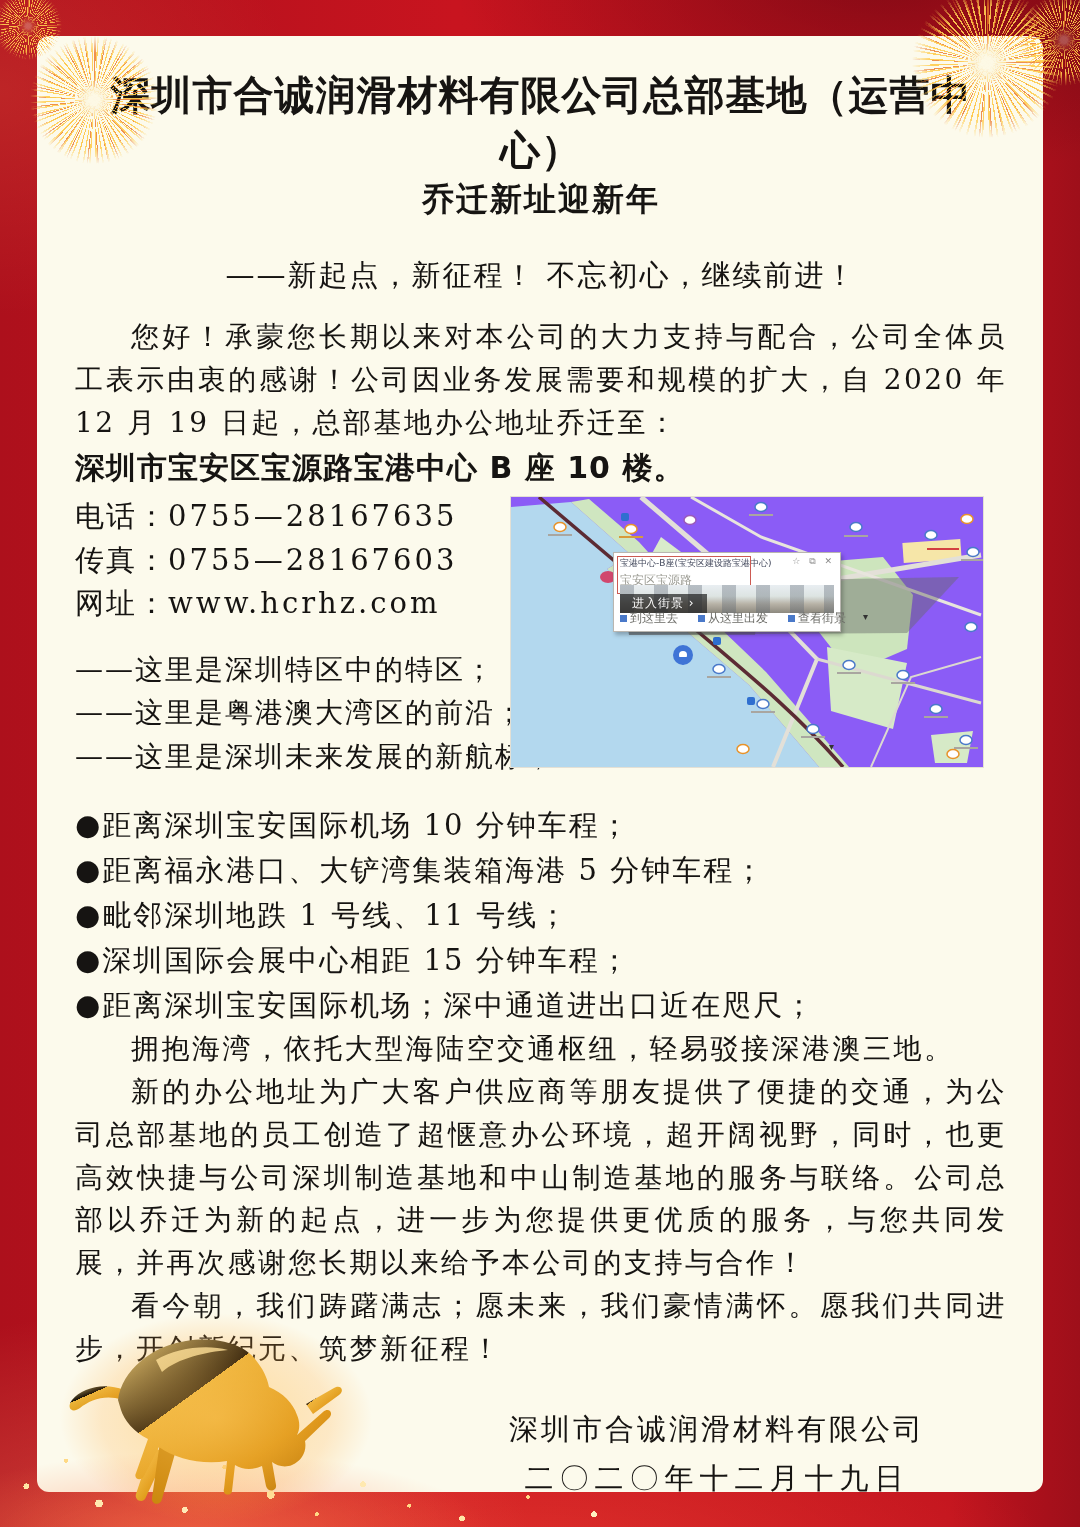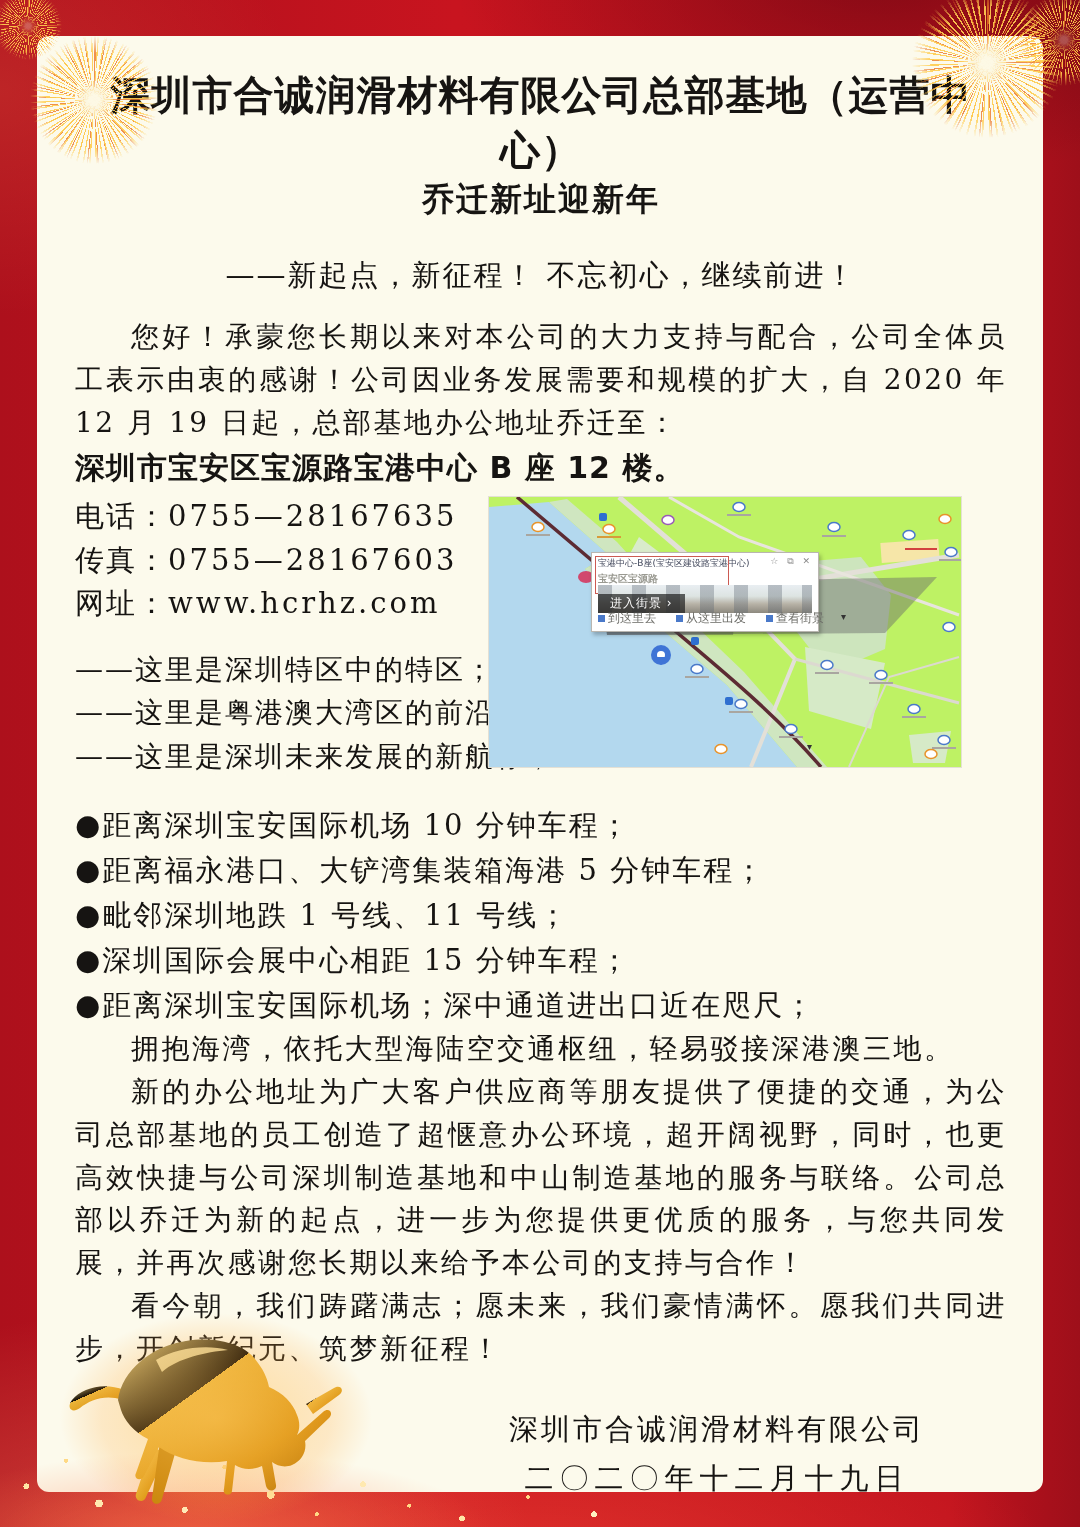--- a/index.html
+++ b/index.html
@@ -30,32 +30,32 @@
     font-weight:700;font-size:30px;letter-spacing:1px;
   }
   
   .address-row{position:relative;margin-top:6px;min-height:304px;}
   .contact-line{font-size:29px;letter-spacing:2px;line-height:1.5;}
   .contact-line .val{letter-spacing:3px;}
   .taglines{margin-top:22px;}
   .tagline{font-size:28px;letter-spacing:2px;line-height:1.55;}
   
   .map{
-    position:absolute;right:46px;top:2px;width:472px;height:270px;
-    background:#bef264;overflow:hidden;box-shadow:0 0 0 1px #e4e0d4;
+    position:absolute;right:24px;top:2px;width:472px;height:270px;
+    background:#8b5cf6;overflow:hidden;box-shadow:0 0 0 1px #e4e0d4;
   }
   .map svg{position:absolute;left:0;top:0;}
   .map-popup{
     position:absolute;left:102px;top:55px;width:228px;height:80px;
     background:#fff;border:1px solid #b9b6b0;box-shadow:2px 3px 4px rgba(0,0,0,.25);
     font-family:"DejaVu Sans","Liberation Sans",sans-serif;box-sizing:border-box;padding:4px 6px;
   }
   .popup-redbox{position:absolute;left:3px;top:3px;width:132px;height:36px;border:1px solid #cc5a52;}
   .popup-title{font-size:9px;color:#40465a;white-space:nowrap;overflow:hidden;}
-  .popup-sub{font-size:10px;color:#9a9a92;margin-top:2px;font-weight:bold;}
+  .popup-sub{font-size:12px;color:#9a9a92;margin-top:2px;}
   .popup-icons{position:absolute;right:5px;top:3px;font-size:9px;color:#8a8a8a;letter-spacing:3px;}
   .popup-photo{
     position:absolute;left:6px;right:6px;top:32px;height:28px;
     background:
       repeating-linear-gradient(90deg, rgba(90,100,112,.35) 0 14px, transparent 14px 34px),
       linear-gradient(180deg,#e9eef2 0%,#dde4e2 40%,#b7b2a6 68%,#8d897f 100%);
   }
   .sv-btn{
     position:absolute;left:0;bottom:0;background:rgba(25,25,25,.68);color:#fff;
     font-size:12px;padding:1px 12px;letter-spacing:1px;
@@ -120,21 +120,21 @@
   <div class="fw fw3"></div>
   <div class="fw fw4"></div>
 
   <div class="card">
 
     <div class="title">深圳市合诚润滑材料有限公司总部基地（运营中心）</div>
     <div class="subtitle">乔迁新址迎新年</div>
     <div class="slogan">——新起点，新征程！  不忘初心，继续前进！</div>
 
     <div class="bodytext intro">您好！承蒙您长期以来对本公司的大力支持与配合，公司全体员工表示由衷的感谢！公司因业务发展需要和规模的扩大，自 2020 年 12 月 19 日起，总部基地办公地址乔迁至：</div>
-    <div class="address-line">深圳市宝安区宝源路宝港中心 B 座 12 楼。</div>
+    <div class="address-line">深圳市宝安区宝源路宝港中心 B 座 10 楼。</div>
 
     <div class="address-row">
       <div>
         <div class="contact-line">
           <span>电话：</span><span class="val">0755—28167635</span>
         </div>
         <div class="contact-line">
           <span>传真：</span><span class="val">0755—28167603</span>
         </div>
         <div class="contact-line">

